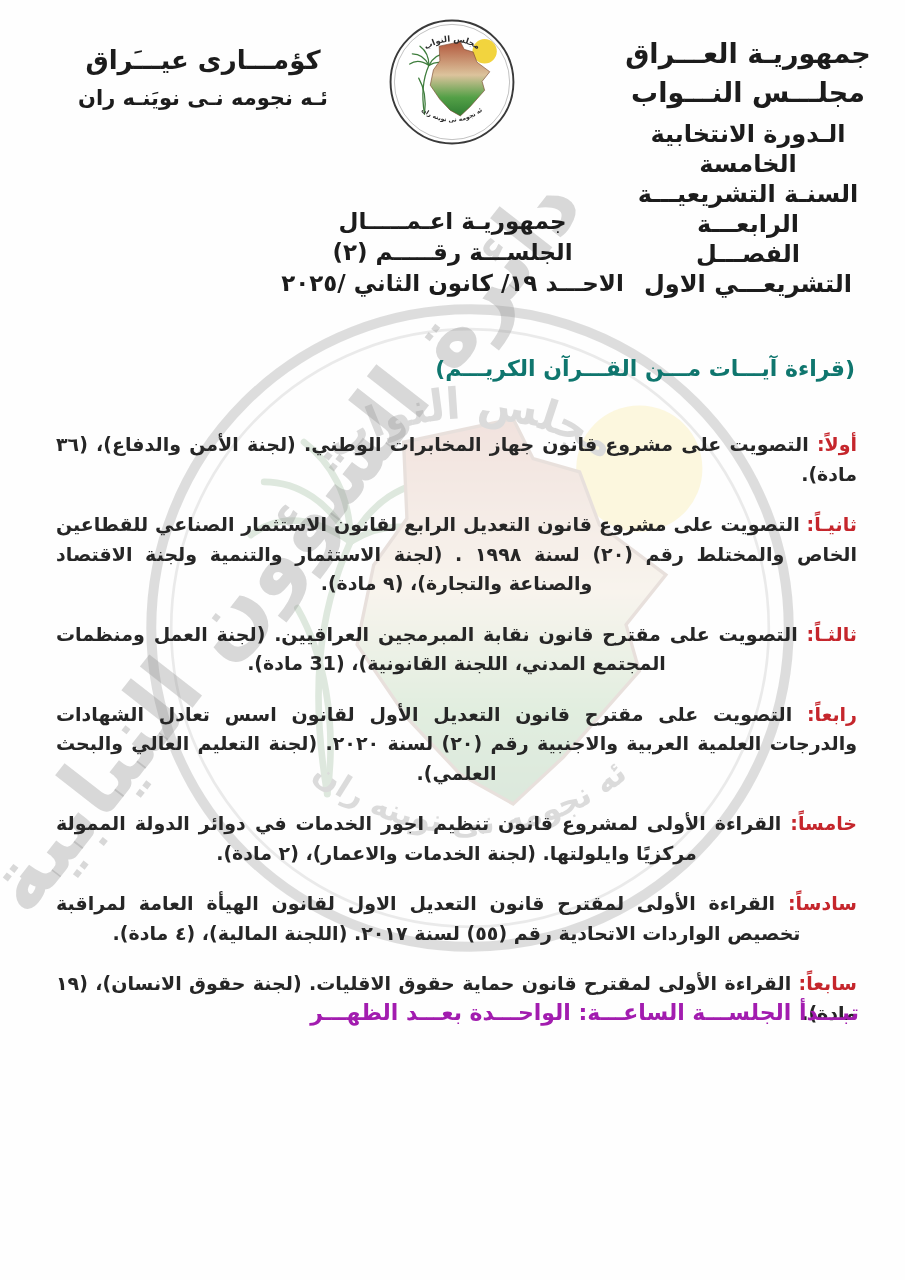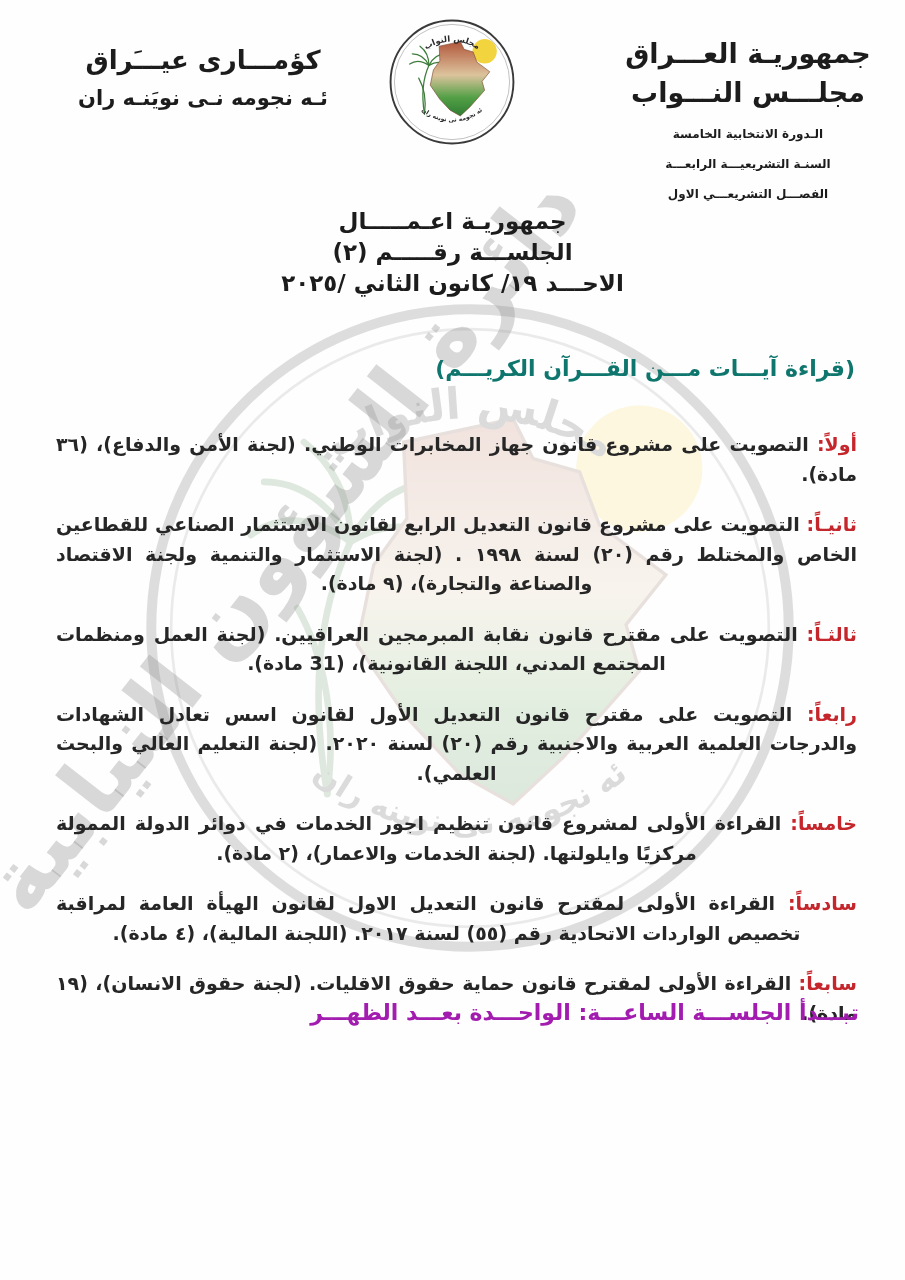--- a/index.html
+++ b/index.html
@@ -10,21 +10,21 @@
   
   .seal-wm{position:absolute;left:138px;top:296px;width:664px;height:664px;opacity:0.16;}
   .wm-text{
     position:absolute;left:-170px;top:492px;transform:rotate(-52deg);
     font-size:88px;font-weight:bold;letter-spacing:7px;white-space:nowrap;
     color:rgba(140,140,140,0.33);direction:rtl;
   }
   
   .header-right{position:absolute;top:34px;right:34px;width:246px;text-align:center;font-weight:bold;color:#1c1c1c;}
   .header-right .big{font-size:27px;line-height:39px;}
-  .header-right .small{font-size:12px;line-height:30px;}
+  .header-right .small{font-size:24px;line-height:30px;}
   .header-right .small-group{margin-top:7px;}
   .header-left{position:absolute;top:40px;left:44px;width:318px;text-align:center;font-weight:bold;color:#1c1c1c;}
   .hl1{font-size:26px;line-height:40px;}
   .hl2{font-size:21px;line-height:36px;}
   .logo-svg{position:absolute;left:388px;top:18px;width:128px;height:128px;}
   
   .session{position:absolute;top:206px;left:0;right:0;text-align:center;font-weight:bold;font-size:23px;line-height:31px;color:#1c1c1c;}
   
   .quran{position:absolute;top:356px;right:50px;font-weight:bold;font-size:22px;color:#0f766e;}
   .agenda{position:absolute;top:430px;right:48px;left:56px;}

